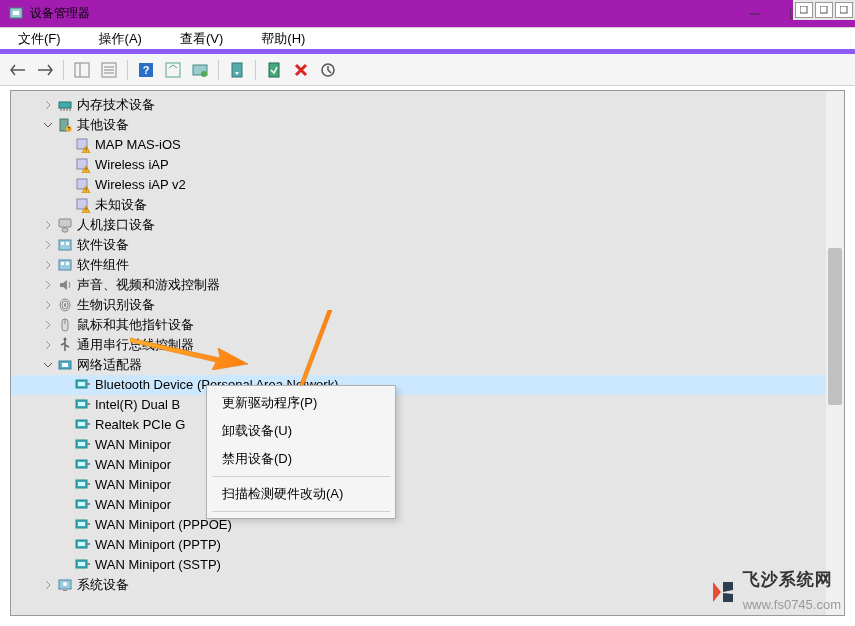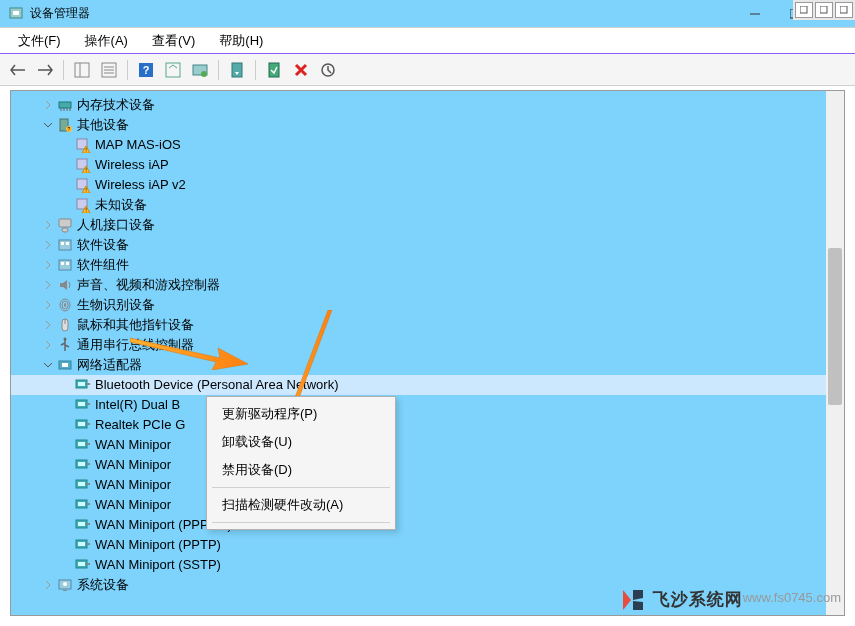--- a/index.html
+++ b/index.html
@@ -1,56 +1,56 @@
 <!DOCTYPE html>
 <html><head>
   <meta charset="utf-8">
   <style>
     * { margin: 0; padding: 0; box-sizing: border-box; font-family: 'Microsoft YaHei', 'Segoe UI', Tahoma, sans-serif; }
     body { background: #fff; width: 855px; height: 626px; overflow: hidden; position: relative; }
     
-    .titlebar { height: 28px; background: #7dd3fc; display: flex; align-items: center; border-bottom: 1px solid #d0d0d0; padding-left: 8px; }
+    .titlebar { height: 28px; background: #a21caf; display: flex; align-items: center; border-bottom: 1px solid #d0d0d0; padding-left: 8px; }
     .titlebar-icon { width: 16px; height: 16px; margin-right: 6px; }
     .titlebar-text { font-size: 12px; flex: 1; }
     .win-controls { display: flex; }
     .win-btn { width: 40px; height: 28px; display: flex; align-items: center; justify-content: center; font-size: 14px; }
     
     .extra-controls { position: absolute; right: 0; top: 0; display: flex; gap: 2px; padding: 2px; background: #e8e8e8; }
     .extra-btn { width: 18px; height: 16px; border: 1px solid #999; background: #fff; font-size: 9px; display: flex; align-items: center; justify-content: center; }
     
-    .menubar { height: 26px; display: flex; align-items: center; padding: 0 8px; gap: 4px; border-bottom: 1px solid #8b5cf6; }
+    .menubar { height: 26px; display: flex; align-items: center; padding: 0 8px; gap: 18px; border-bottom: 5px solid #8b5cf6; }
     .menu-item { padding: 4px 10px; font-size: 13px; }
     
     .toolbar { height: 32px; display: flex; align-items: center; padding: 0 6px; gap: 3px; border-bottom: 1px solid #d0d0d0; background: #f5f5f5; }
     .tb-btn { width: 24px; height: 24px; display: flex; align-items: center; justify-content: center; border: 1px solid transparent; }
     .tb-sep { width: 1px; height: 20px; background: #ccc; margin: 0 3px; }
     
-    .tree-container { position: absolute; left: 10px; right: 10px; top: 90px; bottom: 10px; border: 1px solid #999; background: #7dd3fc; overflow: hidden; }
+    .tree-container { position: absolute; left: 10px; right: 10px; top: 90px; bottom: 10px; border: 1px solid #999; background: #e5e5e5; overflow: hidden; }
     .tree-scroll { position: absolute; right: 0; top: 0; bottom: 0; width: 18px; background: #f0f0f0; }
     .tree-thumb { position: absolute; left: 2px; right: 2px; top: 30%; height: 30%; background: #c0c0c0; border-radius: 2px; }
     .tree-content { padding: 4px 0; font-size: 13px; line-height: 20px; }
     .tree-row { display: flex; align-items: center; height: 20px; padding-left: 8px; white-space: nowrap; }
     .tree-row.selected { background: #cce8ff; }
     .indent-0 { padding-left: 30px; }
     .indent-1 { padding-left: 48px; align-items: center; }
     .expander { width: 14px; height: 14px; display: inline-flex; align-items: center; justify-content: center; color: #666; font-size: 10px; margin-right: 2px; }
     .expander.spacer { visibility: hidden; }
     .node-icon { width: 16px; height: 16px; margin-right: 4px; display: inline-block; }
     .node-label { }
     
-    .context-menu { position: absolute; left: 206px; top: 396px; width: 190px; background: #f5f5f5; border: 1px solid #b0b0b0; box-shadow: 3px 3px 6px rgba(0,0,0,0.15); padding: 3px; }
+    .context-menu { position: absolute; left: 206px; top: 385px; width: 190px; background: #f5f5f5; border: 1px solid #b0b0b0; box-shadow: 3px 3px 6px rgba(0,0,0,0.15); padding: 3px; }
     .ctx-item { padding: 5px 12px; font-size: 13px; }
     .ctx-item.bold { font-weight: bold; }
     .ctx-sep { height: 1px; background: #d0d0d0; margin: 3px 2px; }
     
     .arrow { position: absolute; pointer-events: none; }
     
     .watermark { position: absolute; right: 14px; bottom: 14px; display: flex; align-items: center; gap: 8px; }
     .wm-logo { width: 24px; height: 24px; }
-    .wm-text { display: flex; flex-direction: row; line-height: 1.1; }
+    .wm-text { display: flex; flex-direction: column; line-height: 1.1; gap: 8px; }
     .wm-title { font-size: 17px; font-weight: bold; color: #333; letter-spacing: 1px; }
     .wm-url { font-size: 13px; color: #999; }
     
     svg { display: block; }
   </style>
 </head>
 <body>
 
 <div class="extra-controls">
   <div class="extra-btn">

